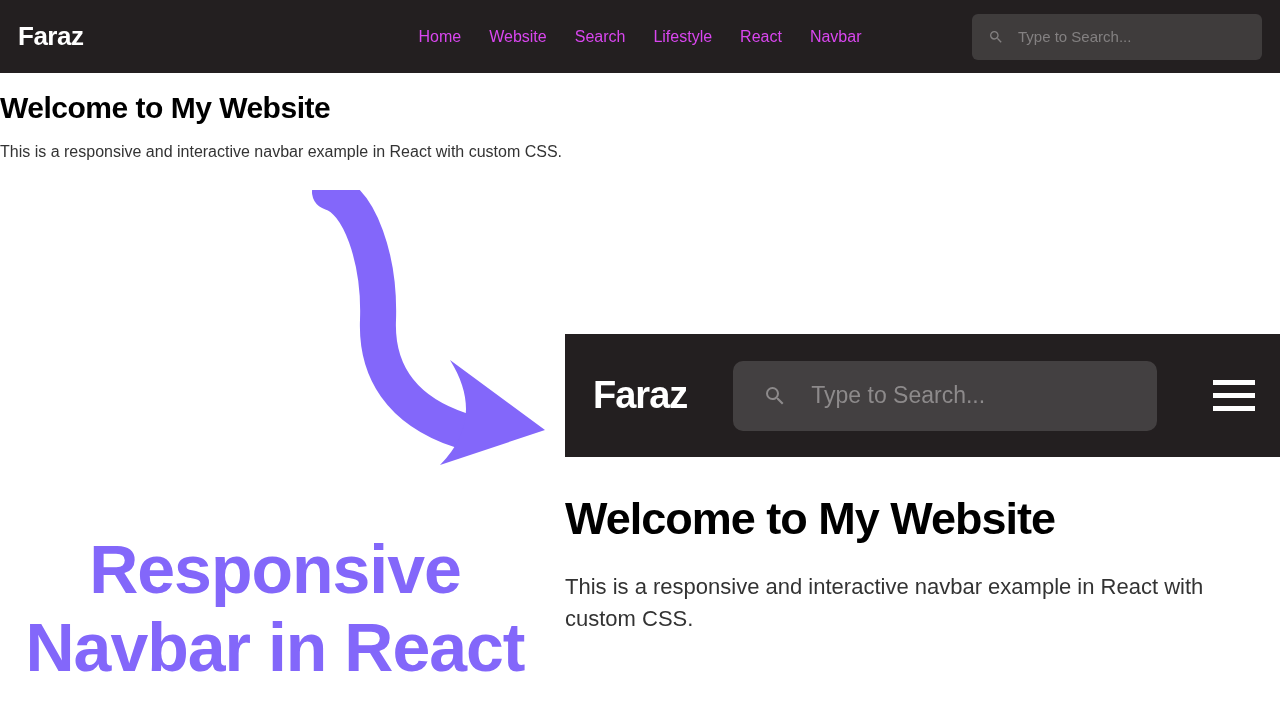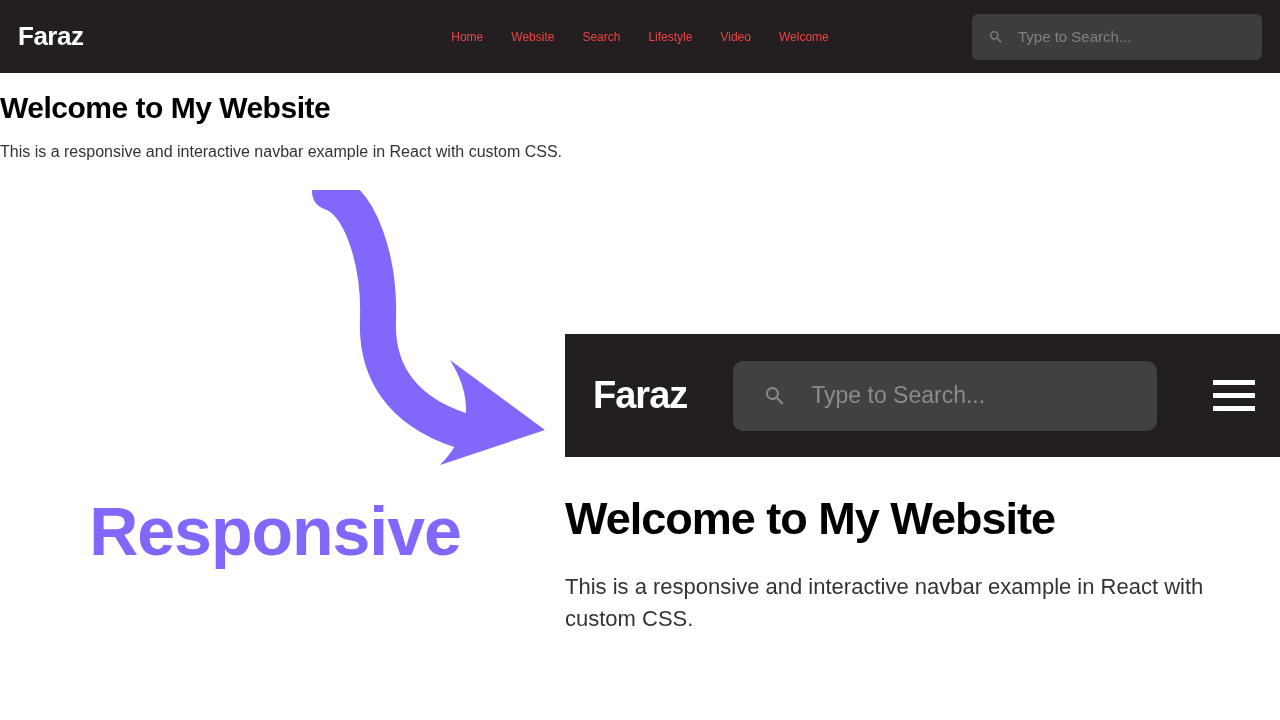--- a/index.html
+++ b/index.html
@@ -21,23 +21,23 @@
       letter-spacing: -0.5px;
     }
     .nav-links {
       display: flex;
       gap: 28px;
       position: absolute;
       left: 50%;
       transform: translateX(-50%);
     }
     .nav-links a {
-      color: #ef4444;
+      color: #d946ef;
       text-decoration: none;
-      font-size: 12px;
+      font-size: 16px;
       font-weight: 500;
     }
     .search-box {
       background: rgba(255,255,255,0.13);
       border-radius: 6px;
       width: 290px;
       height: 46px;
       display: flex;
       align-items: center;
       padding: 0 16px;
@@ -59,21 +59,21 @@
     .intro-top h1 { font-size: 30px; font-weight: 800; color: #000; letter-spacing: -0.5px;}
     .intro-top p { font-size: 16px; color: #333; margin-top: 18px; }
     
     
     .arrow-wrap { position: absolute; left: 300px; top: 190px; }
     
     
     .purple-text {
       position: absolute;
       left: 15px;
-      top: 492px;
+      top: 530px;
       color: #8367fa;
       font-weight: 700;
       font-size: 68px;
       line-height: 1.15;
       text-align: center;
       width: 520px;
       font-family: 'Segoe UI', Arial, sans-serif;
       letter-spacing: -1px;
     }
     
@@ -140,22 +140,22 @@
 </head>
 <body>
 
 <div class="navbar-top">
   <div class="logo">Faraz</div>
   <div class="nav-links">
     <a href="#">Home</a>
     <a href="#">Website</a>
     <a href="#">Search</a>
     <a href="#">Lifestyle</a>
-    <a href="#">Video</a>
-    <a href="#">Welcome</a>
+    <a href="#">React</a>
+    <a href="#">Navbar</a>
   </div>
   <div class="search-box">
     <svg viewBox="0 0 24 24">
         <path d="M15.5 14h-.79l-.28-.27A6.471 6.471 0 0 0 16 9.5 6.5 6.5 0 1 0 9.5 16c1.61 0 3.09-.59 4.23-1.57l.27.28v.79l5 4.99L20.49 19l-4.99-5zm-6 0C7.01 14 5 11.99 5 9.5S7.01 5 9.5 5 14 7.01 14 9.5 11.99 14 9.5 14z"></path>
       </svg>
     <input type="text" placeholder="Type to Search..." style="">
   </div>
 </div>
 
 <div class="intro-top">
@@ -170,20 +170,21 @@
              C 76 180, 100 220, 160 240" stroke="#8367fa" stroke-width="36" fill="none" stroke-linecap="round"></path>
     <path d="M 150 170 
              L 245 240 
              L 140 275 
              C 170 245, 175 210, 150 170 Z" fill="#8367fa"></path>
   </svg>
 </div>
 
 <div class="purple-text">
   <div>Responsive</div>
+  <div>Navbar in React</div>
 </div>
 
 <div class="mobile-preview">
   <div class="mobile-nav">
     <div class="mobile-logo">Faraz</div>
     <div class="mobile-search">
       <svg viewBox="0 0 24 24">
           <path d="M15.5 14h-.79l-.28-.27A6.471 6.471 0 0 0 16 9.5 6.5 6.5 0 1 0 9.5 16c1.61 0 3.09-.59 4.23-1.57l.27.28v.79l5 4.99L20.49 19l-4.99-5zm-6 0C7.01 14 5 11.99 5 9.5S7.01 5 9.5 5 14 7.01 14 9.5 11.99 14 9.5 14z"></path>
         </svg>
       <input type="text" placeholder="Type to Search..." style="">

